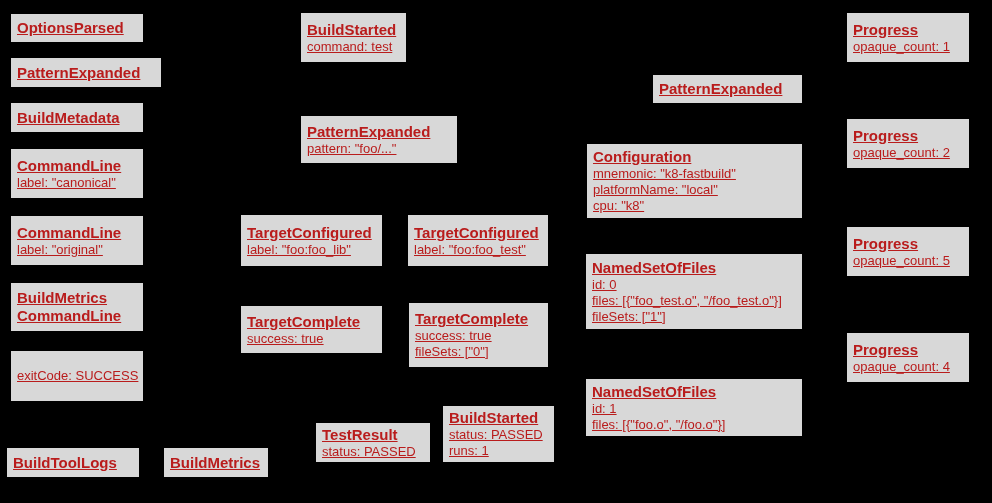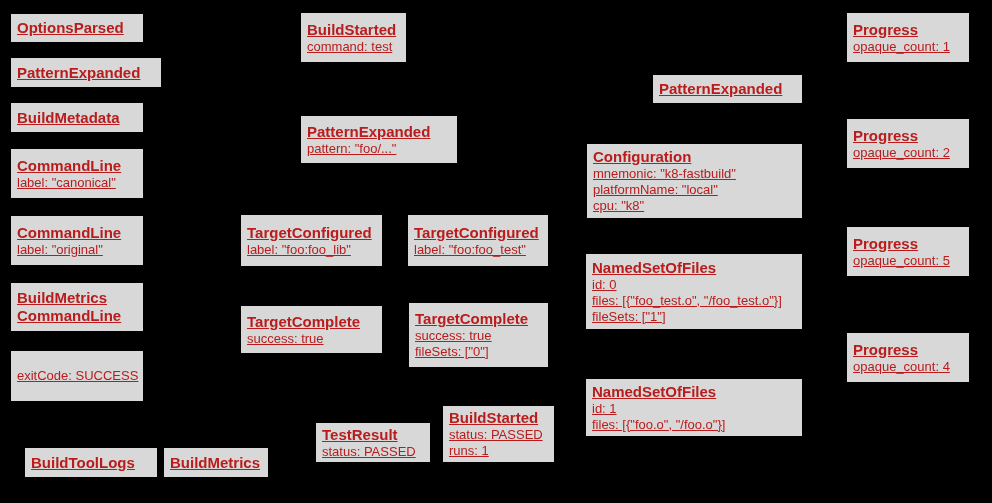--- a/index.html
+++ b/index.html
@@ -63,21 +63,21 @@
   </div>
 
   <div class="node" style="left:10px;top:282px;width:134px;height:50px">
     <div class="nt">BuildMetrics CommandLine</div>
   </div>
 
   <div class="node" style="left:10px;top:350px;width:134px;height:52px">
     <div class="nl">exitCode: SUCCESS</div>
   </div>
 
-  <div class="node" style="left:24px;top:447px;width:134px;height:31px">
+  <div class="node" style="left:6px;top:447px;width:134px;height:31px">
     <div class="nt">BuildToolLogs</div>
   </div>
 
   <div class="node" style="left:163px;top:447px;width:106px;height:31px">
     <div class="nt">BuildMetrics</div>
   </div>
 
   <div class="node" style="left:300px;top:12px;width:107px;height:51px">
     <div class="nt">BuildStarted</div>
     <div class="nl">command: test</div>

